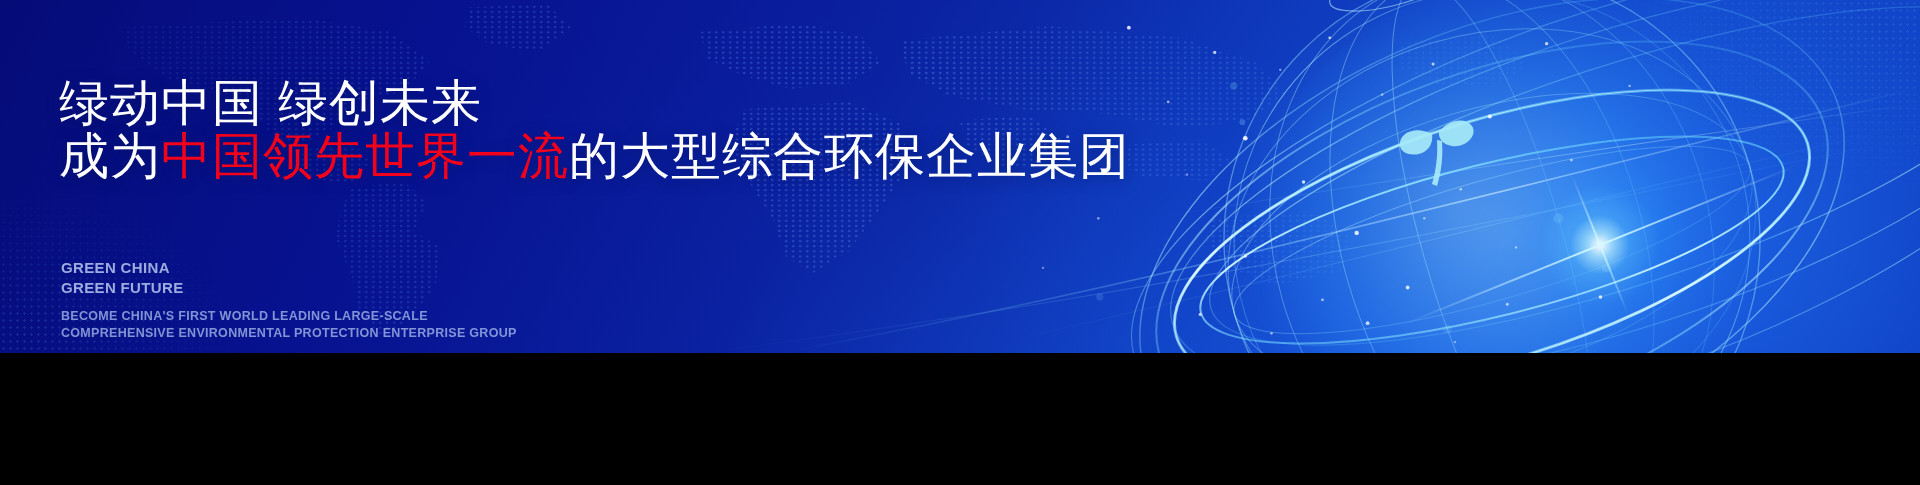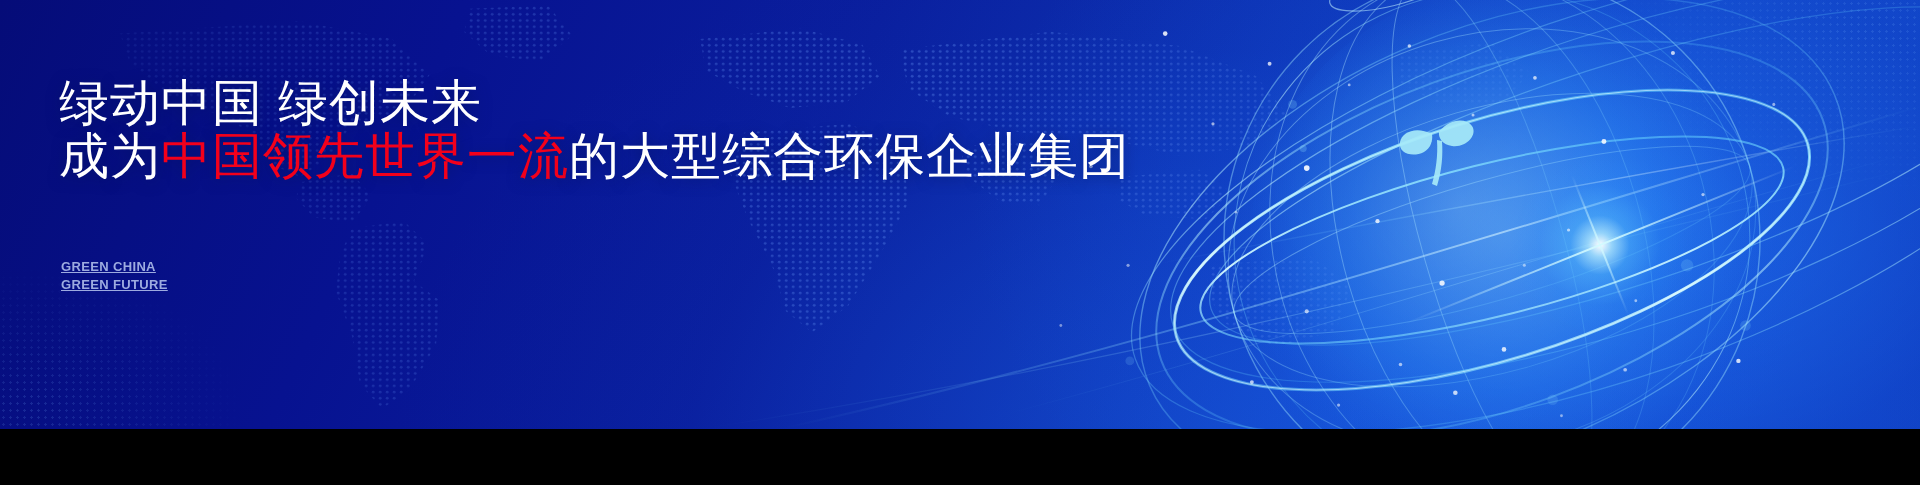--- a/index.html
+++ b/index.html
@@ -5,21 +5,21 @@
   * { margin:0; padding:0; box-sizing:border-box; }
   html, body {
     width:1920px; height:485px;
     overflow:hidden;
     background:#000;
     font-family:"Liberation Sans", sans-serif;
   }
 
   .banner{
     position:relative;
-    width:1920px; height:429px;
+    width:1920px; height:353px;
     overflow:hidden;
     background:
       radial-gradient(ellipse 900px 620px at 1620px 215px, rgba(40,130,255,0.55) 0%, rgba(20,80,220,0.26) 42%, rgba(10,40,160,0.0) 72%),
       radial-gradient(ellipse 1200px 700px at 1350px 430px, rgba(30,110,245,0.40) 0%, rgba(12,50,180,0.12) 55%, rgba(8,30,140,0.0) 80%),
       linear-gradient(115deg, #050c78 0%, #071290 22%, #0a1f9e 42%, #0d34b4 62%, #1248c8 80%, #0f3fc0 100%);
   }
 
   
   .worldmap{
     position:absolute; inset:0;
@@ -125,27 +125,26 @@
     letter-spacing:1px;
     color:#ffffff;
     font-weight:400;
     white-space:nowrap;
     text-shadow:0 2px 14px rgba(0,20,90,.55);
   }
   .hl-accent{ color:#f3001b;margin-top:6px; }
 
   .sub-en{
     position:absolute; left:2px; top:258px;
-    font-size:13px;
+    font-size:15px;
     font-weight:bold;
     line-height:1.35;
     letter-spacing:.35px;
     color:#aab9e8;
     opacity:.92;
-    text-decoration:underline;
   }
   .sub-en .l{ display:block; white-space:nowrap; }
 
   .tagline-en{
     position:absolute; left:2px; top:308px;
     font-size:12.5px;
     font-weight:bold;
     line-height:1.35;
     letter-spacing:.30px;
     color:#93a6e0;
@@ -350,16 +349,20 @@
 
     <div class="headline1">绿动中国 绿创未来</div>
 
     <div class="headline2"><span>成为</span><span class="hl-accent">中国领先世界一流</span><span>的大型综合环保企业集团</span></div>
 
     <div class="sub-en">
       <span class="l">GREEN CHINA</span>
       <span class="l">GREEN FUTURE</span>
     </div>
 
+    <div class="tagline-en">
+      <span class="l">BECOME CHINA'S FIRST WORLD LEADING LARGE-SCALE</span>
+      <span class="l">COMPREHENSIVE ENVIRONMENTAL PROTECTION ENTERPRISE GROUP</span>
+    </div>
 
   </div>
 
 </div>
 
 </body></html>

